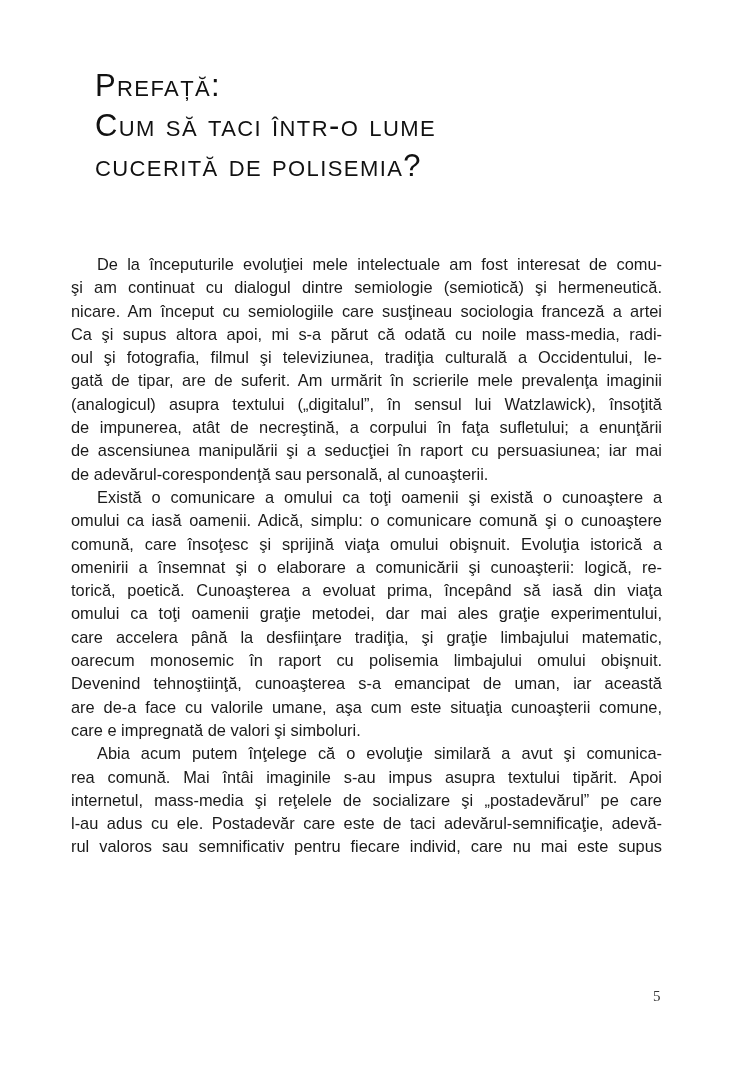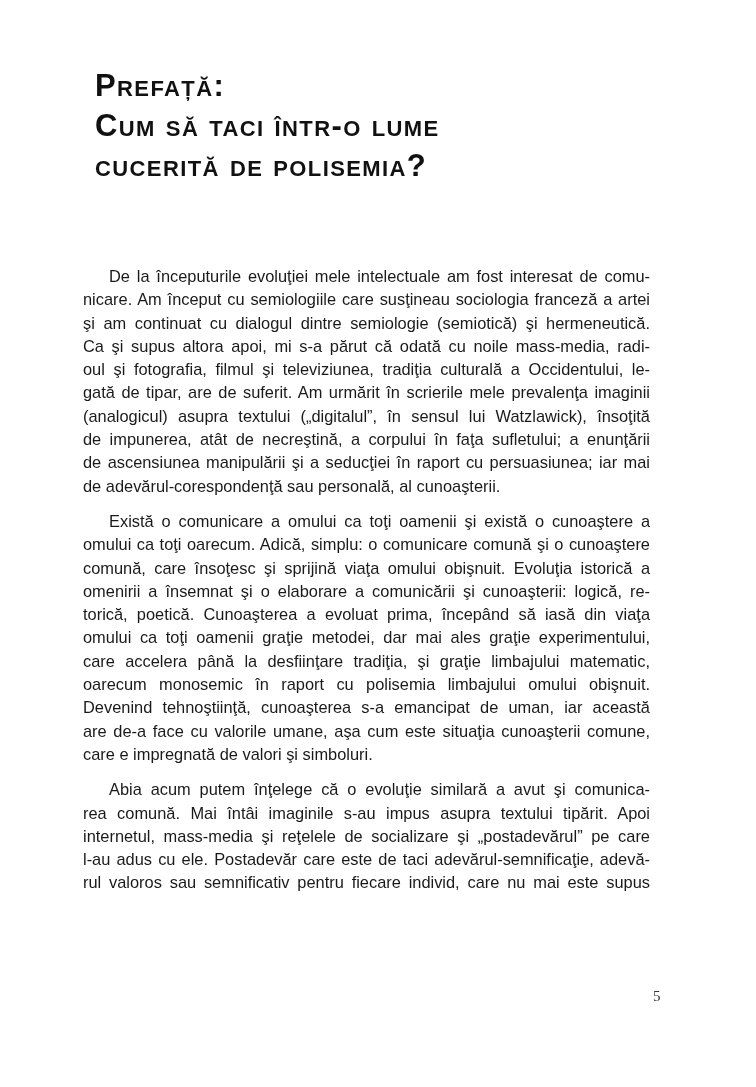--- a/index.html
+++ b/index.html
@@ -31,30 +31,29 @@
       font-weight: normal;
       font-variant: small-caps;
       font-size: 31px;
       line-height: 40px;
       letter-spacing: 1.4px;
       color: #111111;
     }
     .title span {
       display: block;
       white-space: nowrap;
-      font-weight: bold;
     }
     .body-text {
       position: absolute;
       left: 71px;
       top: 253px;
       width: 591px;
     }
     .para {
-      margin: 12px;
+      margin: 0;
       font-family: "Liberation Sans", sans-serif;
       font-size: 16.4px;
       line-height: 23.3px;
       text-align: justify;
       text-align-last: justify;
       color: #1a1a1a;
     }
     .line {
       display: block;
       text-align: justify;
@@ -84,34 +83,34 @@
   <h1 class="title">
     <span>Prefață:</span>
     <span>Cum să taci într-o lume</span>
     <span>cucerită de polisemia?</span>
   </h1>
 
   <div class="body-text">
 
     <p class="para">
       <span class="line indent">De la începuturile evoluţiei mele intelectuale am fost interesat de comu-</span>
+      <span class="line">şi am continuat cu dialogul dintre semiologie (semiotică) şi hermeneutică.</span>
       <span class="line">nicare. Am început cu semiologiile care susţineau sociologia franceză a artei</span>
-      <span class="line">şi am continuat cu dialogul dintre semiologie (semiotică) şi hermeneutică.</span>
       <span class="line">Ca şi supus altora apoi, mi s-a părut că odată cu noile mass-media, radi-</span>
       <span class="line">oul şi fotografia, filmul şi televiziunea, tradiţia culturală a Occidentului, le-</span>
       <span class="line">gată de tipar, are de suferit. Am urmărit în scrierile mele prevalenţa imaginii</span>
       <span class="line">(analogicul) asupra textului („digitalul”, în sensul lui Watzlawick), însoţită</span>
       <span class="line">de impunerea, atât de necreştină, a corpului în faţa sufletului; a enunţării</span>
       <span class="line">de ascensiunea manipulării şi a seducţiei în raport cu persuasiunea; iar mai</span>
       <span class="line last">de adevărul-corespondenţă sau personală, al cunoaşterii.</span>
     </p>
 
     <p class="para">
       <span class="line indent">Există o comunicare a omului ca toţi oamenii şi există o cunoaştere a</span>
-      <span class="line">omului ca toţi oarecum. Adică, simplu: o comunicare comună şi o cunoaştere</span>
+      <span class="line">omului ca iasă oamenii. Adică, simplu: o comunicare comună şi o cunoaştere</span>
       <span class="line">comună, care însoţesc şi sprijină viaţa omului obişnuit. Evoluţia istorică a</span>
       <span class="line">omenirii a însemnat şi o elaborare a comunicării şi cunoaşterii: logică, re-</span>
       <span class="line">torică, poetică. Cunoaşterea a evoluat prima, începând să iasă din viaţa</span>
       <span class="line">omului ca toţi oamenii graţie metodei, dar mai ales graţie experimentului,</span>
       <span class="line">care accelera până la desfiinţare tradiţia, şi graţie limbajului matematic,</span>
       <span class="line">oarecum monosemic în raport cu polisemia limbajului omului obişnuit.</span>
       <span class="line">Devenind tehnoştiinţă, cunoaşterea s-a emancipat de uman, iar această</span>
       <span class="line">are de-a face cu valorile umane, aşa cum este situaţia cunoaşterii comune,</span>
       <span class="line last">care e impregnată de valori şi simboluri.</span>
     </p>

